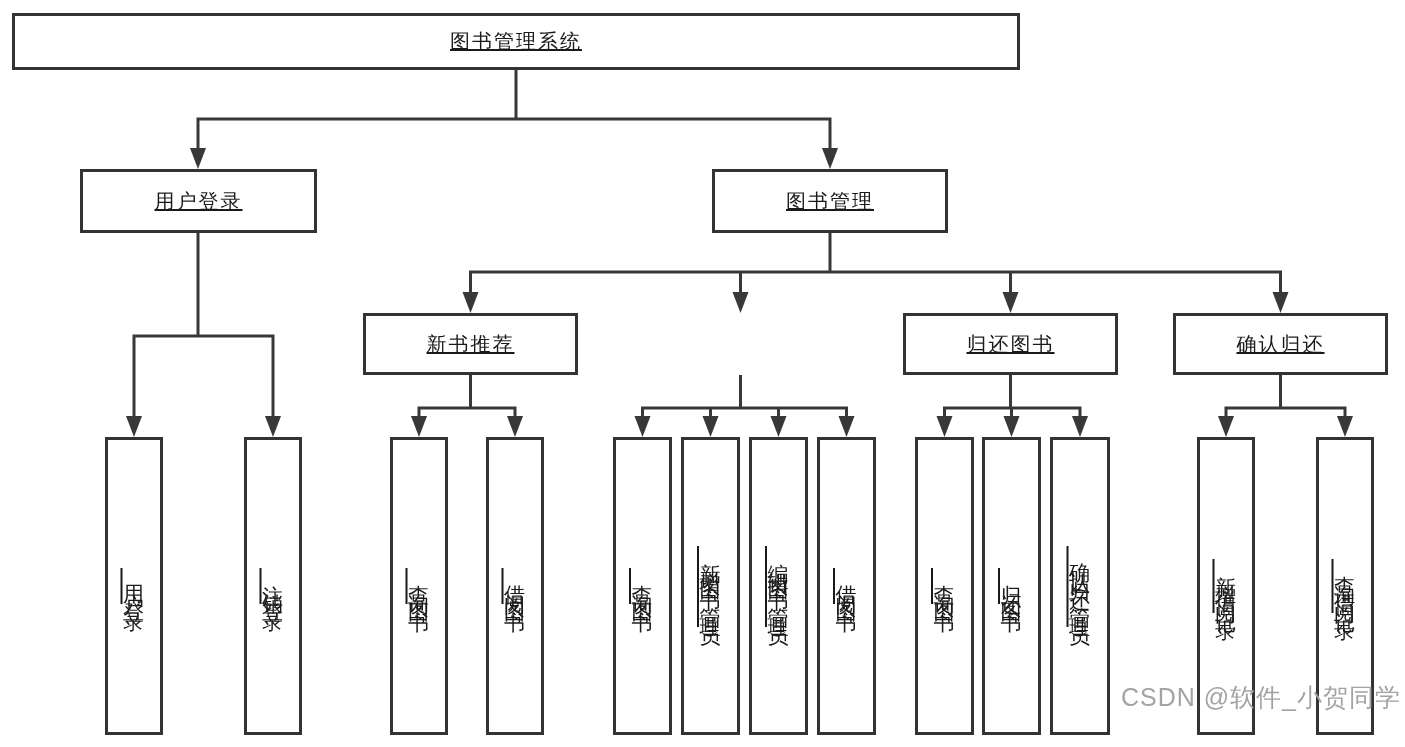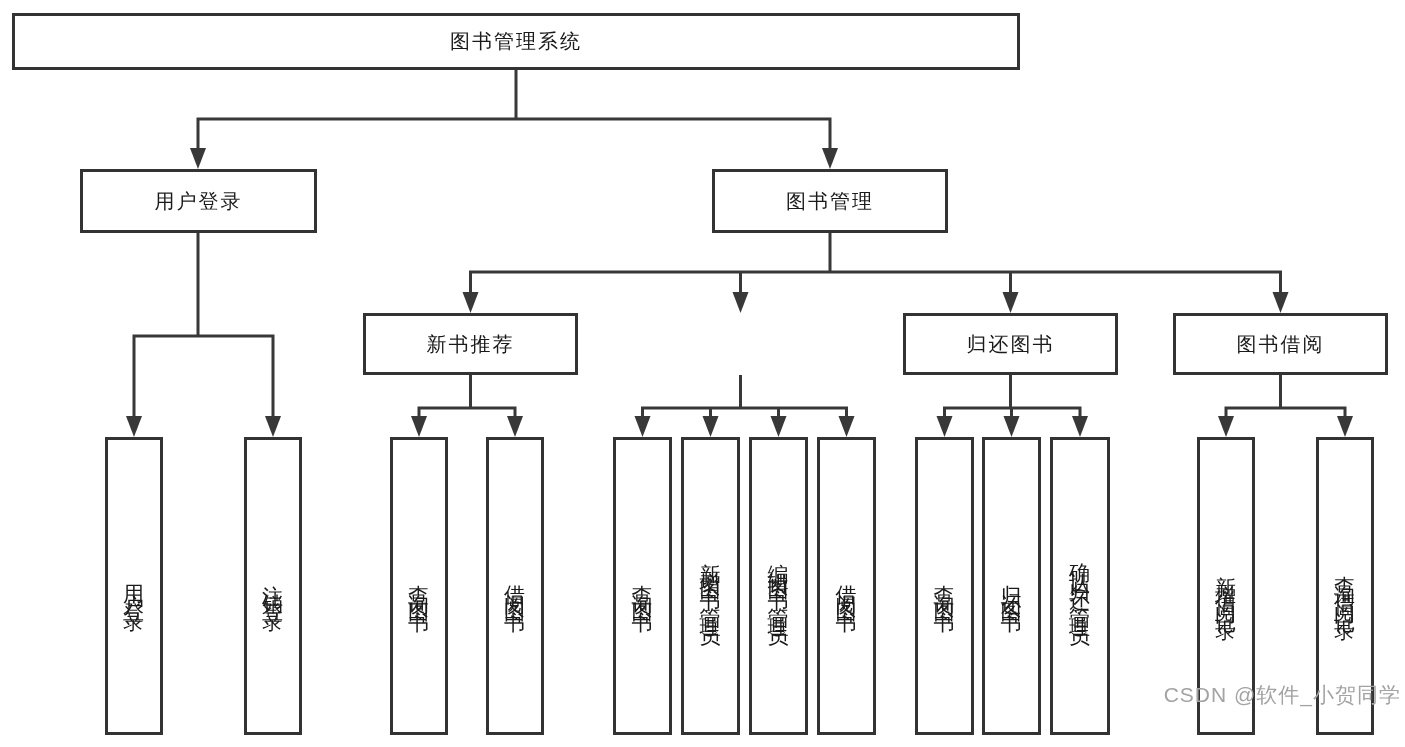--- a/index.html
+++ b/index.html
@@ -14,29 +14,30 @@
     color:var(--text);
   }
   .wires{position:absolute; left:0; top:0; pointer-events:none;}
   .wire{stroke:var(--line); stroke-width:3; fill:none;}
   .arrow{fill:var(--line); stroke:none;}
   .box{
     position:absolute; box-sizing:border-box; background:var(--background);
     border:3px solid var(--border);
     display:flex; align-items:center; justify-content:center;
     text-align:right;
+    text-decoration:underline;
   }
   .box.h span{font-size:20px; letter-spacing:2px; white-space:nowrap;}
   .box.v span{
     writing-mode:vertical-rl; text-orientation:mixed;
     font-size:21px; letter-spacing:9px; line-height:1; white-space:nowrap;
   }
   .watermark{
     position:absolute; right:4px; top:681px;
-    font-size:21px; letter-spacing:1px; color:var(--watermark);
+    font-size:25px; letter-spacing:1px; color:var(--watermark);
     white-space:nowrap;
   }
 </style>
 </head>
 <body>
 
 <div class="canvas">
 
   <svg class="wires" width="1405" height="747" viewBox="0 0 1405 747">
 
@@ -99,21 +100,21 @@
     <span>图书管理</span>
   </div>
 
   <div class="box h" style="left:363px;top:313px;width:215px;height:62px">
     <span>新书推荐</span>
   </div>
   <div class="box h" style="left:903px;top:313px;width:215px;height:62px">
     <span>归还图书</span>
   </div>
   <div class="box h" style="left:1173px;top:313px;width:215px;height:62px">
-    <span>图书借阅</span>
+    <span>确认归还</span>
   </div>
 
   <div class="box v" style="left:105px;top:437px;width:58px;height:298px">
     <span>用户登录</span>
   </div>
   <div class="box v" style="left:244px;top:437px;width:58px;height:298px">
     <span>注销登录</span>
   </div>
 
   <div class="box v" style="left:390px;top:437px;width:58px;height:298px">

